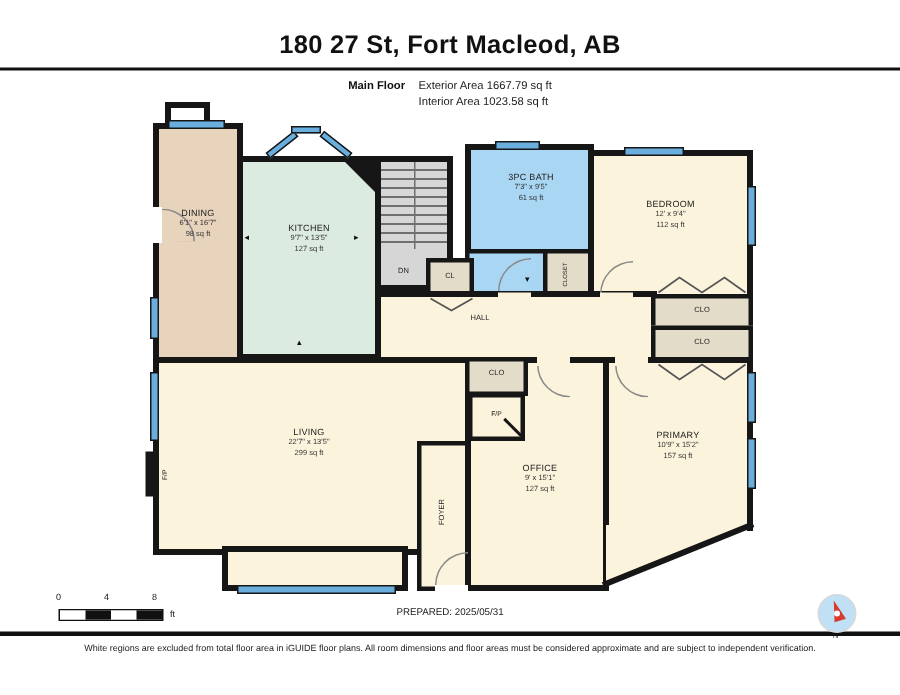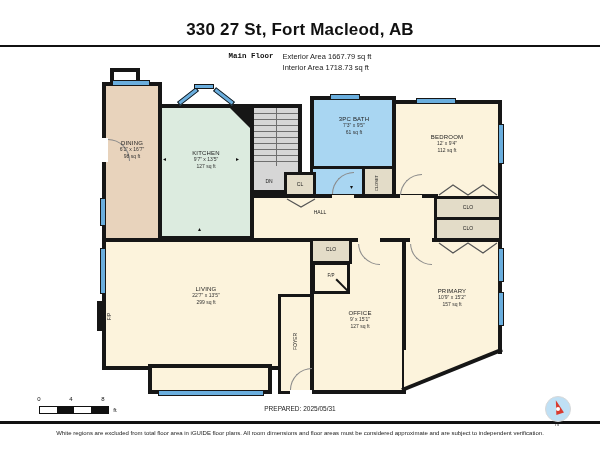--- a/index.html
+++ b/index.html
@@ -4,21 +4,21 @@
 <style>
   html,body{margin:0;padding:0;}
   body{width:600px;height:463px;background:#ffffff;position:relative;overflow:hidden;
        font-family:"Liberation Sans", sans-serif;color:#111;}
   
   .title{position:absolute;top:20px;left:0;width:600px;text-align:center;
          font-size:17px;font-weight:bold;letter-spacing:.2px;}
   .rule-top{position:absolute;top:45px;left:0;width:600px;height:2px;background:#111;}
   .rule-bot{position:absolute;top:421px;left:0;width:600px;height:3px;background:#111;}
   .areas{position:absolute;top:51px;left:0;width:600px;display:flex;justify-content:center;gap:9px;}
-  .areas .flabel{font-size:7.5px;font-weight:bold;padding-top:1px;font-family:Liberation Mono, monospace;}
+  .areas .flabel{font-size:7.5px;font-weight:bold;padding-top:1px;}
   .areas .vals{font-size:7.5px;line-height:11px;color:#222;}
   
   .room{position:absolute;border:4px solid #161616;box-sizing:border-box;z-index:1;}
   .thin{border-width:3px;}
   .win{position:absolute;background:#6aaede;border:1px solid #161616;box-sizing:border-box;z-index:4;}
   .gap{position:absolute;z-index:4;}
   .arc{position:absolute;width:22px;height:22px;border:0 solid #8a8a8a;box-sizing:border-box;z-index:3;}
   .qtl{border-width:1px 0 0 1px;border-top-left-radius:100%;}
   .qtr{border-width:1px 1px 0 0;border-top-right-radius:100%;}
   .qbl{border-width:0 0 1px 1px;border-bottom-left-radius:100%;}
@@ -53,27 +53,27 @@
             clip-path:polygon(0 0,100% 0,0 100%);z-index:1;}
   .wedge{position:absolute;left:226px;top:104px;width:28px;height:28px;background:#161616;
          clip-path:polygon(0 0,100% 0,100% 100%);z-index:2;}
   .fpline{position:absolute;left:334px;top:284px;width:16px;height:1.5px;background:#161616;
           transform:rotate(45deg);z-index:3;}
   .fpbump{position:absolute;left:97px;top:301px;width:7px;height:30px;background:#161616;z-index:2;}
 </style>
 </head>
 <body>
 
-<div class="title">330 27 St, Fort Macleod, AB</div>
+<div class="title">180 27 St, Fort Macleod, AB</div>
 <div class="rule-top"></div>
 <div class="areas">
   <div class="flabel">Main Floor</div>
   <div class="vals">
     <div>Exterior Area 1667.79 sq ft</div>
-    <div>Interior Area 1718.73 sq ft</div>
+    <div>Interior Area 1023.58 sq ft</div>
   </div>
 </div>
 
 <div>
 
   <div class="room" style="left:110px;top:68px;width:30px;height:20px;background:#fff;"></div>
   <div class="room" style="left:102px;top:82px;width:60px;height:160px;background:#e8d3bc;"></div>
   <div class="room" style="left:158px;top:104px;width:96px;height:136px;background:#dcebdf;"></div>
   <div class="wedge"></div>
   <div class="room" style="left:250px;top:104px;width:52px;height:90px;background:#d6d6d6;">

